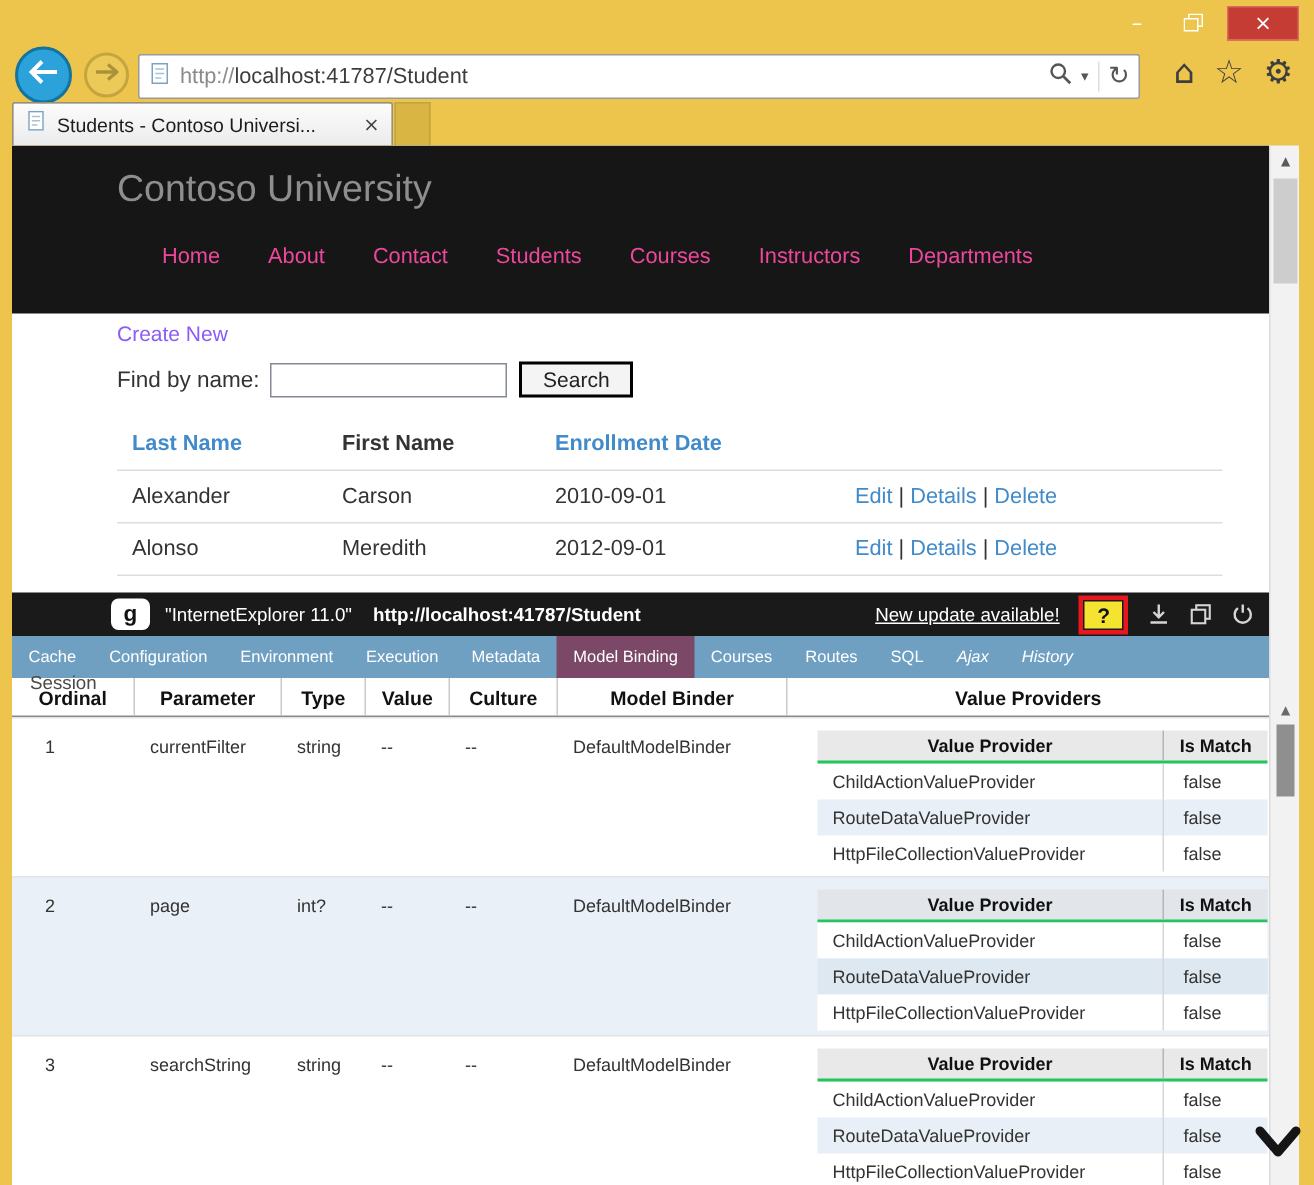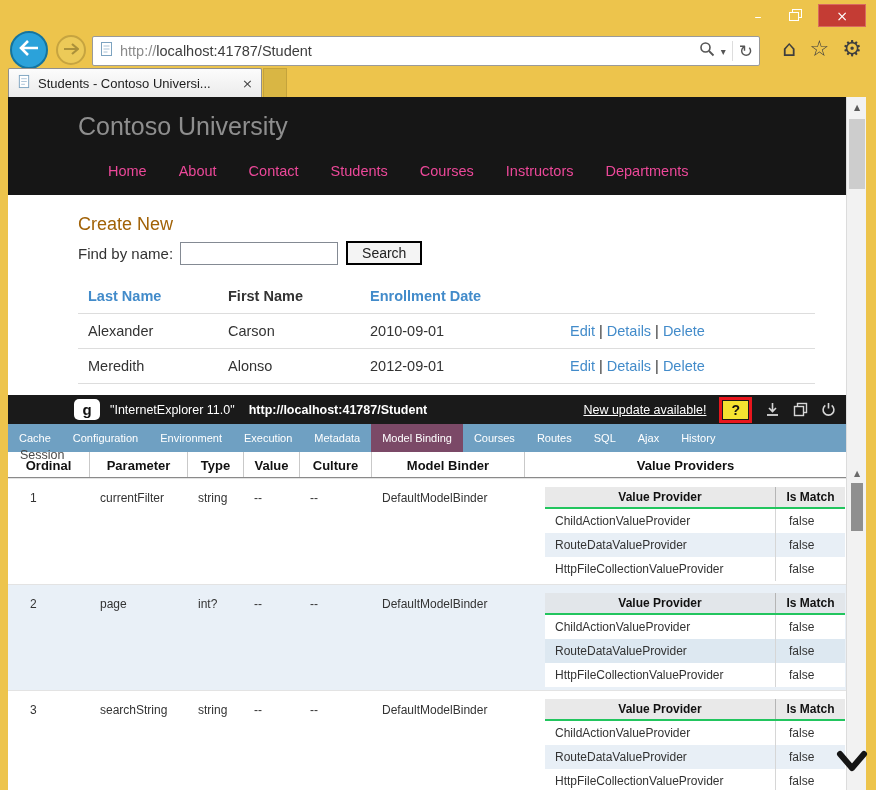--- a/index.html
+++ b/index.html
@@ -30,25 +30,25 @@
   .tabbar { position:absolute; top:68px; left:0; width:876px; height:29px; }
   .tab { position:absolute; left:8px; top:0; width:254px; height:29px; background:linear-gradient(#fcfcfc,#ebebeb); border:1px solid #8f8f8f; border-bottom:none; border-radius:2px 2px 0 0; display:flex; align-items:center; padding:0 8px; gap:7px; }
   .tab-title { flex:1; font-size:13px; color:#1c1c1c; white-space:nowrap; overflow:hidden; }
   .tab-close { color:#444; font-size:13px; }
   .tabstub { position:absolute; left:263px; top:0; width:24px; height:29px; background:#d9b644; border:1px solid #c4a33c; border-bottom:none; }
 
   
   .viewport { position:absolute; top:97px; left:8px; width:838px; height:693px; background:#fff; overflow:hidden; }
 
   
-  .sitehead { position:absolute; top:0; left:0; width:838px; height:98px; background:#161616; }
+  .sitehead { position:absolute; top:0; left:0; width:838px; height:112px; background:#161616; }
   .brand { position:absolute; left:70px; top:15px; font-size:25px; color:#8e8e8e; }
   .sitenav { position:absolute; left:100px; top:66px; display:flex; gap:32px; font-size:14.5px; color:#ec4899; }
   .sitenav span { cursor:default; }
-  .createnew { position:absolute; left:70px; top:117px; font-size:18px; color:#a16207; }
+  .createnew { position:absolute; left:70px; top:117px; font-size:14px; color:#8b5cf6; }
   .findrow { position:absolute; left:70px; top:144px; display:flex; align-items:center; font-size:15px; color:#333; }
   .findrow input { margin-left:7px; width:158px; height:23px; border:1px solid #848a93; font-size:13px; padding:0 4px; }
   .searchbtn { margin-left:8px; padding:2px 14px; font-size:14px; color:#222; background:#f4f4f4; border:2px solid #000; }
 
   .stable { position:absolute; left:70px; top:182px; width:737px; font-size:14.5px; color:#333; }
   .srow { display:grid; grid-template-columns:140px 142px 200px 1fr; border-bottom:1px solid #ddd; align-items:center; }
   .srow > div { padding:9px 0 9px 10px; }
   .sh { font-weight:bold; }
   .blue { color:#428bca; }
   .alink { color:#428bca; cursor:default; }
@@ -61,21 +61,21 @@
   .gurl { margin-left:14px; font-weight:bold; }
   .gright { margin-left:auto; display:flex; align-items:center; gap:13px; }
   .gupdate { text-decoration:underline; color:#fff; }
   .annot { border:3px solid #e8161d; padding:1px; display:inline-flex; }
   .helpbox { background:#f4e331; color:#111; font-weight:bold; font-size:14px; padding:1px 8px; }
   .gico svg { display:block; }
 
   .gtabs { position:absolute; top:327px; left:0; width:838px; height:28px; background:#6fa0c2; display:flex; align-items:stretch; color:#fff; font-size:11px; }
   .gtab { display:flex; align-items:center; padding:0 11px; cursor:default; }
   .gtab.active { background:#7b4967; }
-  .gtab.client { }
+  .gtab.client { font-style:italic; }
   .gsession { position:absolute; top:351px; left:12px; font-size:12.5px; color:#4a4a4a; z-index:4; }
 
   .gtable { position:absolute; top:355px; left:0; width:838px; font-size:12px; color:#333; }
   .ghead { display:grid; grid-template-columns:82px 98px 56px 56px 72px 153px 1fr; height:26px; border-bottom:1px solid #8a8a8a; font-size:13px; font-weight:bold; color:#111; }
   .ghead > div { display:flex; align-items:flex-end; justify-content:center; padding-bottom:4px; border-right:1px solid #c9c9c9; }
   .ghead > div:last-child { border-right:none; }
   .grow { display:grid; grid-template-columns:82px 98px 56px 56px 72px 153px 1fr; min-height:106px; border-top:1px solid #e3e3e3; align-items:start; }
   .grow > div { padding:12px 0 0 10px; }
   .grow > .c-ord { padding-left:22px; }
   .grow.alt { background:#e9f0f7; }
@@ -207,22 +207,22 @@
       </div>
       <div class="srow">
         <div>Alexander</div>
         <div>Carson</div>
         <div>2010-09-01</div>
         <div>
           <span class="alink">Edit</span><span class="asep">|</span><span class="alink">Details</span><span class="asep">|</span><span class="alink">Delete</span>
         </div>
       </div>
       <div class="srow">
+        <div>Alonso</div>
         <div>Meredith</div>
-        <div>Alonso</div>
         <div>2012-09-01</div>
         <div>
           <span class="alink">Edit</span><span class="asep">|</span><span class="alink">Details</span><span class="asep">|</span><span class="alink">Delete</span>
         </div>
       </div>
     </div>
 
     <div class="gbar">
       <div class="glogo">g</div>
       <span class="gbrowser">"InternetExplorer 11.0"</span>

